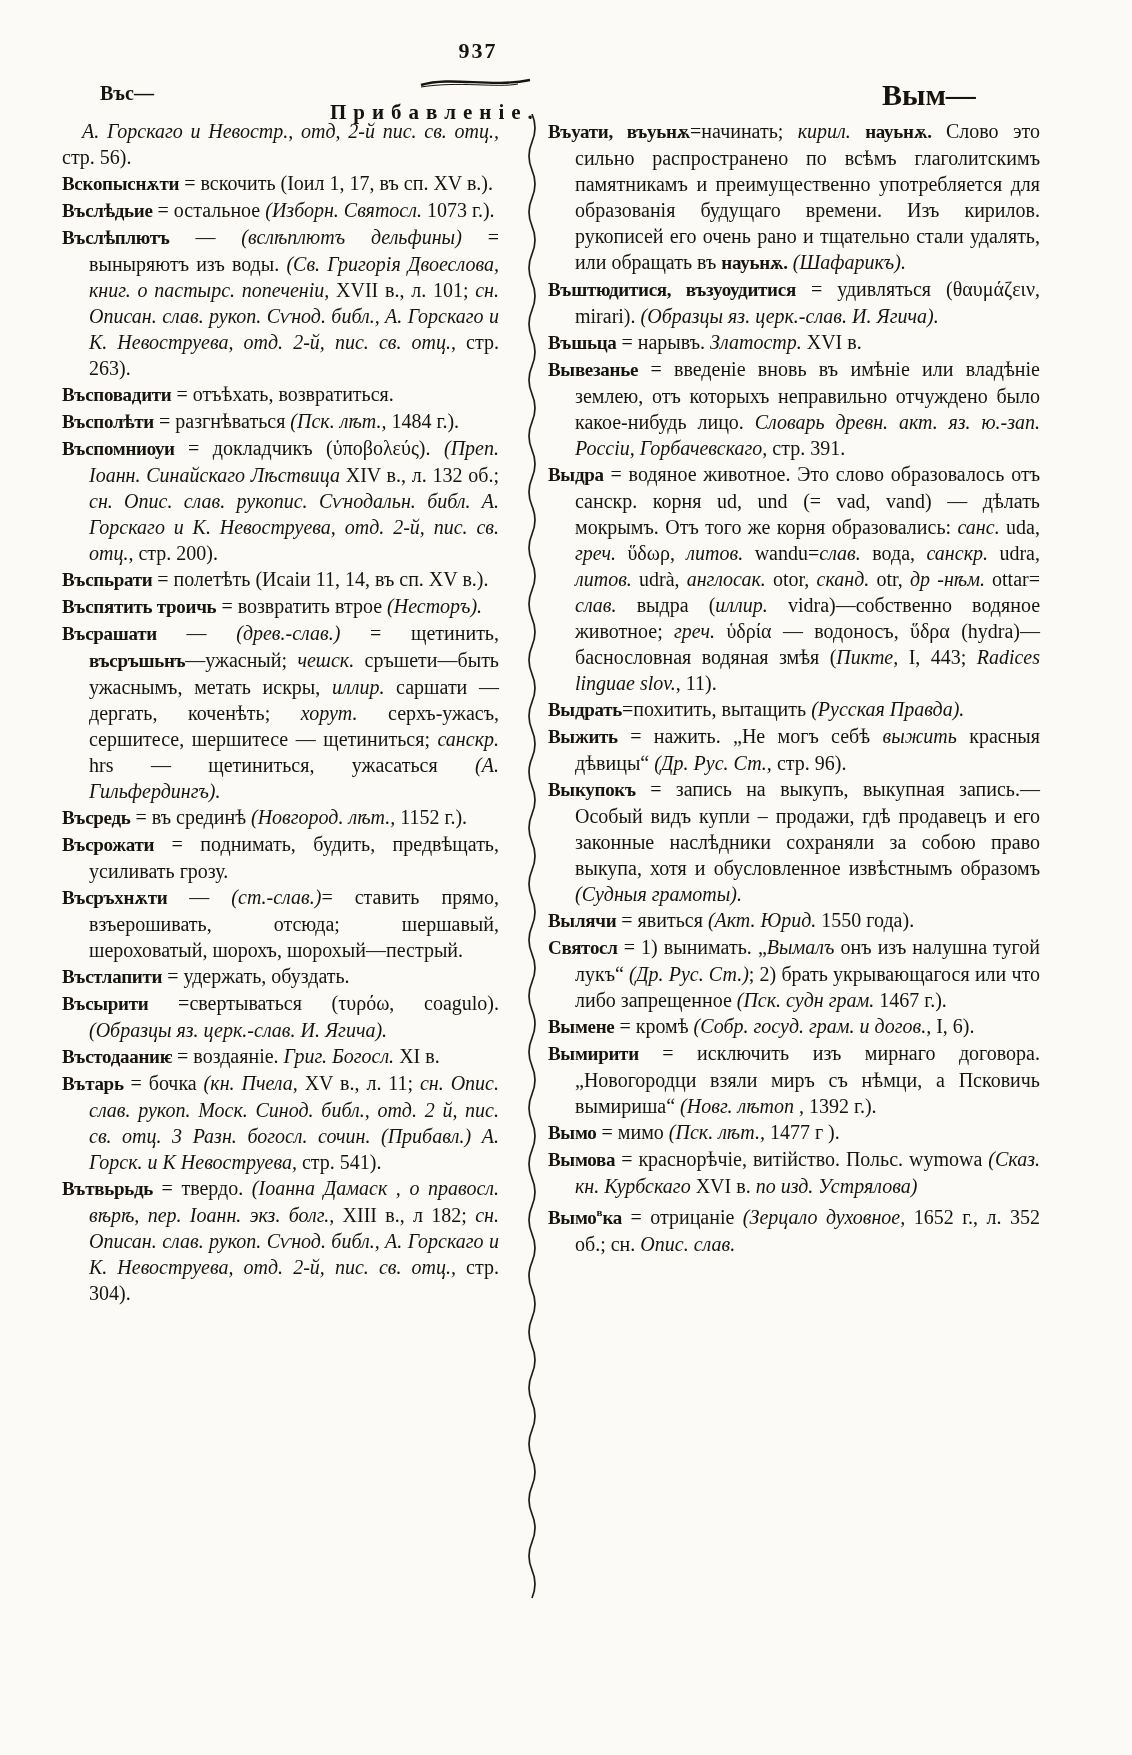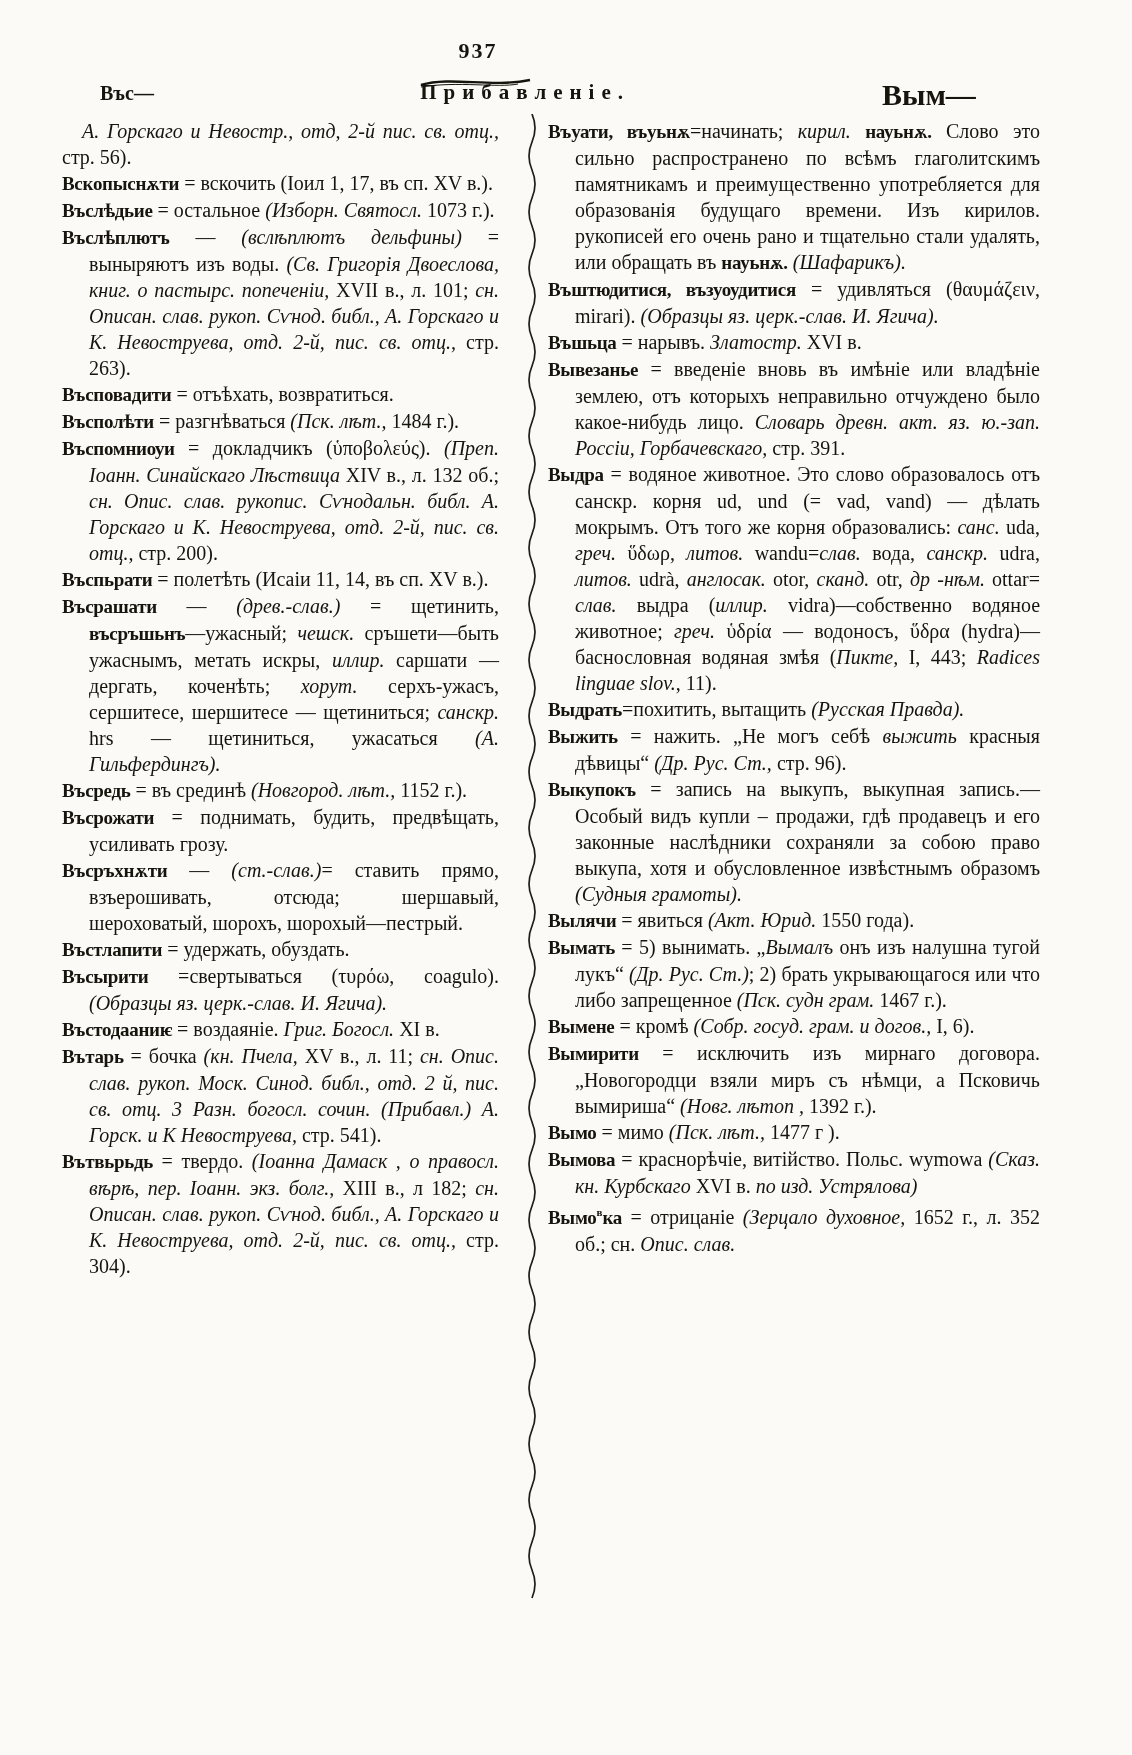--- a/index.html
+++ b/index.html
@@ -10,21 +10,21 @@
     color:#17130d;
   }
   .page-number{
     position:absolute;left:408px;top:38px;width:140px;text-align:center;
     font-weight:bold;font-size:22px;letter-spacing:2px;
   }
   .flourish{position:absolute;left:418px;top:76px;}
   .catch-left{position:absolute;left:100px;top:82px;font-weight:bold;font-size:20px;}
   .catch-right{position:absolute;left:882px;top:78px;font-weight:bold;font-size:30px;}
   .header-title{
-    position:absolute;left:330px;top:80px;width:300px;text-align:right;
+    position:absolute;left:330px;top:100px;width:300px;text-align:left;
     font-size:21px;letter-spacing:7px;font-weight:bold;
   }
   .column{position:absolute;top:118px;}
   .col-left{left:62px;width:437px;}
   .col-right{left:548px;width:492px;}
   .entry{
     text-align:justify;
     font-size:20px;line-height:26px;
     padding-left:27px;text-indent:-27px;
   }
@@ -57,41 +57,42 @@
 
   <div class="column col-left">
       <div class="entry cont"><span class="i">А. Горскаго и Невостр., отд, 2-й пис. св. отц.,</span><span> стр. 56).</span></div>
       <div class="entry"><span class="b">Вскопыснѫти</span><span> = вскочить (Іоил 1, 17, въ сп. XV в.).</span></div>
       <div class="entry"><span class="b">Въслѣдьие</span><span> = остальное </span><span class="i">(Изборн. Святосл.</span><span> 1073 г.).</span></div>
       <div class="entry"><span class="b">Въслѣплютъ</span><span> — </span><span class="i">(вслѣплютъ дельфины)</span><span> = выныряютъ изъ воды. </span><span class="i">(Св. Григорія Двоеслова, книг. о пастырс. попеченіи,</span><span> XVII в., л. 101; </span><span class="i">сн. Описан. слав. рукоп. Сѵнод. библ., А. Горскаго и К. Невоструева, отд. 2-й, пис. св. отц.,</span><span> стр. 263).</span></div>
       <div class="entry"><span class="b">Въсповадити</span><span> = отъѣхать, возвратиться.</span></div>
       <div class="entry"><span class="b">Въсполѣти</span><span> = разгнѣваться </span><span class="i">(Пск. лѣт.,</span><span> 1484 г.).</span></div>
       <div class="entry"><span class="b">Въспомниѹи</span><span> = докладчикъ (</span><span class="g">ὑποβολεύς</span><span>). </span><span class="i">(Преп. Іоанн. Синайскаго Лѣствица</span><span> XIV в., л. 132 об.; </span><span class="i">сн. Опис. слав. рукопис. Сѵнодальн. библ. А. Горскаго и К. Невоструева, отд. 2-й, пис. св. отц.,</span><span> стр. 200).</span></div>
       <div class="entry"><span class="b">Въспьрати</span><span> = полетѣть (Исаіи 11, 14, въ сп. XV в.).</span></div>
+      <div class="entry"><span class="b">Въспятить троичь</span><span> = возвратить втрое </span><span class="i">(Несторъ).</span></div>
       <div class="entry"><span class="b">Въсрашати</span><span> — </span><span class="i">(древ.-слав.)</span><span> = щетинить, </span><span class="b">въсръшьнъ</span><span>—ужасный; </span><span class="i">чешск.</span><span> сръшети—быть ужаснымъ, метать искры, </span><span class="i">иллир.</span><span> саршати — дергать, коченѣть; </span><span class="i">хорут.</span><span> серхъ-ужасъ, сершитесе, шершитесе — щетиниться; </span><span class="i">санскр.</span><span> hrs — щетиниться, ужасаться </span><span class="i">(А. Гильфердингъ).</span></div>
       <div class="entry"><span class="b">Въсредь</span><span> = въ срединѣ </span><span class="i">(Новгород. лѣт.,</span><span> 1152 г.).</span></div>
       <div class="entry"><span class="b">Въсрожати</span><span> = поднимать, будить, предвѣщать, усиливать грозу.</span></div>
       <div class="entry"><span class="b">Въсръхнѫти</span><span> — </span><span class="i">(ст.-слав.)</span><span>= ставить прямо, взъерошивать, отсюда; шершавый, шероховатый, шорохъ, шорохый—пестрый.</span></div>
       <div class="entry"><span class="b">Въстлапити</span><span> = удержать, обуздать.</span></div>
       <div class="entry"><span class="b">Въсырити</span><span> =свертываться (</span><span class="g">τυρόω</span><span>, coagulo). </span><span class="i">(Образцы яз. церк.-слав. И. Ягича).</span></div>
       <div class="entry"><span class="b">Въстодааниѥ</span><span> = воздаяніе. </span><span class="i">Григ. Богосл.</span><span> XI в.</span></div>
       <div class="entry"><span class="b">Вътарь</span><span> = бочка </span><span class="i">(кн. Пчела,</span><span> XV в., л. 11; </span><span class="i">сн. Опис. слав. рукоп. Моск. Синод. библ., отд. 2 й, пис. св. отц. 3 Разн. богосл. сочин. (Прибавл.) А. Горск. и К Невоструева,</span><span> стр. 541).</span></div>
       <div class="entry"><span class="b">Вътвьрьдь</span><span> = твердо. </span><span class="i">(Іоанна Дамаск , о правосл. вѣрѣ, пер. Іоанн. экз. болг.,</span><span> XIII в., л 182; </span><span class="i">сн. Описан. слав. рукоп. Сѵнод. библ., А. Горскаго и К. Невоструева, отд. 2-й, пис. св. отц.,</span><span> стр. 304).</span></div>
     </div>
   <div class="column col-right">
       <div class="entry"><span class="b">Въуати, въуьнѫ</span><span>=начинать; </span><span class="i">кирил.</span><span> </span><span class="b">науьнѫ.</span><span> Слово это сильно распространено по всѣмъ глаголитскимъ памятникамъ и преимущественно употребляется для образованія будущаго времени. Изъ кирилов. рукописей его очень рано и тщательно стали удалять, или обращать въ </span><span class="b">науьнѫ.</span><span> </span><span class="i">(Шафарикъ).</span></div>
       <div class="entry"><span class="b">Въштюдитися, възуоудитися</span><span> = удивляться (</span><span class="g">θαυμάζειν</span><span>, mirari). </span><span class="i">(Образцы яз. церк.-слав. И. Ягича).</span></div>
       <div class="entry"><span class="b">Въшьца</span><span> = нарывъ. </span><span class="i">Златостр.</span><span> XVI в.</span></div>
       <div class="entry"><span class="b">Вывезанье</span><span> = введеніе вновь въ имѣніе или владѣніе землею, отъ которыхъ неправильно отчуждено было какое-нибудь лицо. </span><span class="i">Словарь древн. акт. яз. ю.-зап. Россіи, Горбачевскаго,</span><span> стр. 391.</span></div>
       <div class="entry"><span class="b">Выдра</span><span> = водяное животное. Это слово образовалось отъ санскр. корня ud, und (= vad, vand) — дѣлать мокрымъ. Отъ того же корня образовались: </span><span class="i">санс.</span><span> uda, </span><span class="i">греч.</span><span> </span><span class="g">ὕδωρ</span><span>, </span><span class="i">литов.</span><span> wandu=</span><span class="i">слав.</span><span> вода, </span><span class="i">санскр.</span><span> udra, </span><span class="i">литов.</span><span> udrà, </span><span class="i">англосак.</span><span> otor, </span><span class="i">сканд.</span><span> otr, </span><span class="i">др -нѣм.</span><span> ottar= </span><span class="i">слав.</span><span> выдра (</span><span class="i">иллир.</span><span> vidra)—собственно водяное животное; </span><span class="i">греч.</span><span> </span><span class="g">ὑδρία</span><span> — водоносъ, </span><span class="g">ὕδρα</span><span> (hydra)—баснословная водяная змѣя (</span><span class="i">Пикте,</span><span> I, 443; </span><span class="i">Radices linguae slov.</span><span>, 11).</span></div>
       <div class="entry"><span class="b">Выдрать</span><span>=похитить, вытащить </span><span class="i">(Русская Правда).</span></div>
       <div class="entry"><span class="b">Выжить</span><span> = нажить. „Не могъ себѣ </span><span class="i">выжить</span><span> красныя дѣвицы“ </span><span class="i">(Др. Рус. Ст.,</span><span> стр. 96).</span></div>
       <div class="entry"><span class="b">Выкупокъ</span><span> = запись на выкупъ, выкупная запись.—Особый видъ купли – продажи, гдѣ продавецъ и его законные наслѣдники сохраняли за собою право выкупа, хотя и обусловленное извѣстнымъ образомъ </span><span class="i">(Судныя грамоты).</span></div>
       <div class="entry"><span class="b">Вылячи</span><span> = явиться </span><span class="i">(Акт. Юрид.</span><span> 1550 года).</span></div>
-      <div class="entry"><span class="b">Вымать</span><span> = 5) вынимать. „</span><span class="i">Вымалъ</span><span> онъ изъ налушна тугой лукъ“ </span><span class="i">(Др. Рус. Ст.)</span><span>; 2) брать укрывающагося или что либо запрещенное </span><span class="i">(Пск. судн грам.</span><span> 1467 г.).</span></div>
+      <div class="entry"><span class="b">Святосл</span><span> = 1) вынимать. „</span><span class="i">Вымалъ</span><span> онъ изъ налушна тугой лукъ“ </span><span class="i">(Др. Рус. Ст.)</span><span>; 2) брать укрывающагося или что либо запрещенное </span><span class="i">(Пск. судн грам.</span><span> 1467 г.).</span></div>
       <div class="entry"><span class="b">Вымене</span><span> = кромѣ </span><span class="i">(Собр. госуд. грам. и догов.,</span><span> I, 6).</span></div>
       <div class="entry"><span class="b">Вымирити</span><span> = исключить изъ мирнаго договора. „Новогородци взяли миръ съ нѣмци, а Псковичь вымириша“ </span><span class="i">(Новг. лѣтоп ,</span><span> 1392 г.).</span></div>
       <div class="entry"><span class="b">Вымо</span><span> = мимо </span><span class="i">(Пск. лѣт.,</span><span> 1477 г ).</span></div>
       <div class="entry"><span class="b">Вымова</span><span> = краснорѣчіе, витійство. Польс. wymowa </span><span class="i">(Сказ. кн. Курбскаго</span><span> XVI в. </span><span class="i">по изд. Устрялова)</span></div>
       <div class="entry"><span class="b">Вымо</span><span class="s">в</span><span class="b">ка</span><span> = отрицаніе </span><span class="i">(Зерцало духовное,</span><span> 1652 г., л. 352 об.; сн. </span><span class="i">Опис. слав.</span></div>
     </div>
 
 </div>
 
 </body></html>

